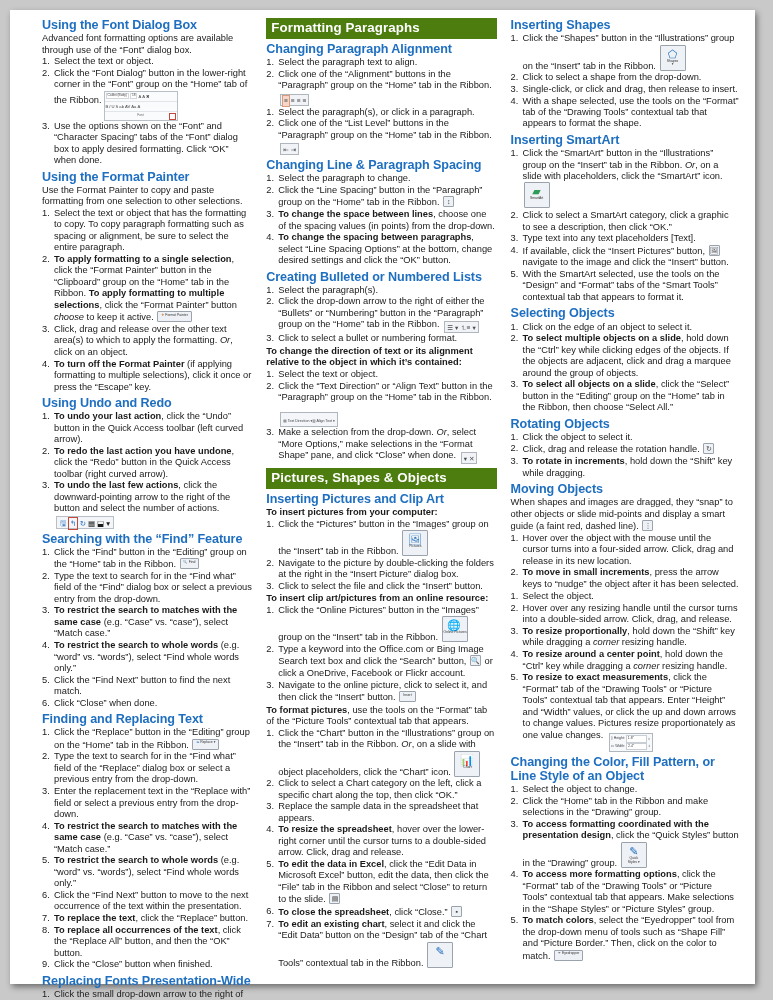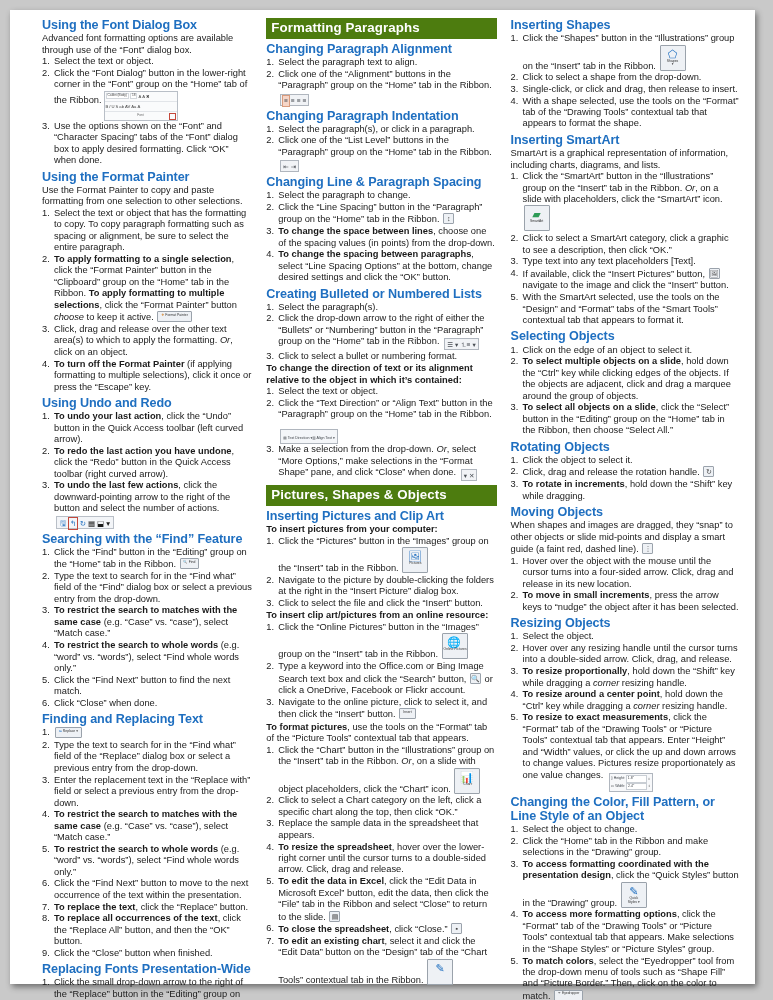--- a/index.html
+++ b/index.html
@@ -182,21 +182,21 @@
       <li><span>Click the “Find” button in the “Editing” group on the “Home” tab in the Ribbon.</span> <span class="chip chip-w"><span class="lbl"><span class="sw-blue">🔍</span> <span>Find</span></span></span></li>
       <li>Type the text to search for in the “Find what” field of the “Find” dialog box or select a previous entry from the drop-down.</li>
       <li><b>To restrict the search to matches with the same case</b> (e.g. “Case” vs. “case”), select “Match case.”</li>
       <li><b>To restrict the search to whole words</b> (e.g. “word” vs. “words”), select “Find whole words only.”</li>
       <li>Click the “Find Next” button to find the next match.</li>
       <li>Click “Close” when done.</li>
     </ol>
 
     <h2 class="sec">Finding and Replacing Text</h2>
     <ol class="steps">
-      <li> <span class="chip chip-w"><span class="lbl"><span class="sw-blue">⇋</span> <span>Replace</span> ▾</span></span></li>
+      <li><span>Click the “Replace” button in the “Editing” group on the “Home” tab in the Ribbon.</span> <span class="chip chip-w"><span class="lbl"><span class="sw-blue">⇋</span> <span>Replace</span> ▾</span></span></li>
       <li>Type the text to search for in the “Find what” field of the “Replace” dialog box or select a previous entry from the drop-down.</li>
       <li>Enter the replacement text in the “Replace with” field or select a previous entry from the drop-down.</li>
       <li><b>To restrict the search to matches with the same case</b> (e.g. “Case” vs. “case”), select “Match case.”</li>
       <li><b>To restrict the search to whole words</b> (e.g. “word” vs. “words”), select “Find whole words only.”</li>
       <li>Click the “Find Next” button to move to the next occurrence of the text within the presentation.</li>
       <li><b>To replace the text</b>, click the “Replace” button.</li>
       <li><b>To replace all occurrences of the text</b>, click the “Replace All” button, and then the “OK” button.</li>
       <li>Click the “Close” button when finished.</li>
     </ol>
 
@@ -211,21 +211,20 @@
   <div class="col col2">
 
     <div class="banner">Formatting Paragraphs</div>
 
     <h2 class="sec">Changing Paragraph Alignment</h2>
     <ol class="steps">
       <li>Select the paragraph text to align.</li>
       <li><span>Click one of the “Alignment” buttons in the “Paragraph” group on the “Home” tab in the Ribbon.</span> <span class="btnrow"><span class="ic act">≡</span><span class="ic">≡</span><span class="ic">≡</span><span class="ic">≡</span></span></li>
     </ol>
 
-    <h2 class="sec">Changing Paragraph Indentation</h2>
     <ol class="steps">
       <li>Select the paragraph(s), or click in a paragraph.</li>
       <li><span>Click one of the “List Level” buttons in the “Paragraph” group on the “Home” tab in the Ribbon.</span> <span class="btnrow"><span class="ic sw-blue">⇤</span><span class="ic sw-blue">⇥</span></span></li>
     </ol>
 
     <h2 class="sec">Changing Line &amp; Paragraph Spacing</h2>
     <ol class="steps">
       <li>Select the paragraph to change.</li>
       <li><span>Click the “Line Spacing” button in the “Paragraph” group on the “Home” tab in the Ribbon.</span> <span class="chip chip-sm"><span class="gly">↕</span></span></li>
       <li><b>To change the space between lines</b>, choose one of the spacing values (in points) from the drop-down.</li>
@@ -280,21 +279,20 @@
 
     <h2 class="sec first">Inserting Shapes</h2>
     <ol class="steps">
       <li><span>Click the “Shapes” button in the “Illustrations” group on the “Insert” tab in the Ribbon.</span> <span class="chip chip-tall"><span class="gly sw-blue">⬠</span><span class="lbl">Shapes</span><span class="lbl">▾</span></span></li>
       <li>Click to select a shape from the drop-down.</li>
       <li>Single-click, or click and drag, then release to insert.</li>
       <li>With a shape selected, use the tools on the “Format” tab of the “Drawing Tools” contextual tab that appears to format the shape.</li>
     </ol>
 
     <h2 class="sec">Inserting SmartArt</h2>
-    <p class="intro">SmartArt is a graphical representation of information, including charts, diagrams, and lists.</p>
     <ol class="steps">
       <li>Click the “SmartArt” button in the “Illustrations” group on the “Insert” tab in the Ribbon. <i>Or</i>, on a slide with placeholders, click the “SmartArt” icon. <span class="chip chip-tall"><span class="gly sw-green">▰</span><span class="lbl">SmartArt</span></span></li>
       <li>Click to select a SmartArt category, click a graphic to see a description, then click “OK.”</li>
       <li>Type text into any text placeholders [Text].</li>
       <li>If available, click the “Insert Pictures” button, <span class="chip chip-sm"><span class="gly sw-blue">🖼</span></span> navigate to the image and click the “Insert” button.</li>
       <li>With the SmartArt selected, use the tools on the “Design” and “Format” tabs of the “Smart Tools” contextual tab that appears to format it.</li>
     </ol>
 
     <h2 class="sec">Selecting Objects</h2>
     <ol class="steps">
@@ -310,21 +308,20 @@
       <li><b>To rotate in increments</b>, hold down the “Shift” key while dragging.</li>
     </ol>
 
     <h2 class="sec">Moving Objects</h2>
     <p class="intro"><span>When shapes and images are dragged, they “snap” to other objects or slide mid-points and display a smart guide (a faint red, dashed line).</span> <span class="chip chip-sm"><span class="gly">⋮</span></span></p>
     <ol class="steps">
       <li>Hover over the object with the mouse until the cursor turns into a four-sided arrow. Click, drag and release in its new location.</li>
       <li><b>To move in small increments</b>, press the arrow keys to “nudge” the object after it has been selected.</li>
     </ol>
 
-    <h2 class="sec">Resizing Objects</h2>
     <ol class="steps">
       <li>Select the object.</li>
       <li>Hover over any resizing handle until the cursor turns into a double-sided arrow. Click, drag, and release.</li>
       <li><b>To resize proportionally</b>, hold down the “Shift” key while dragging a <i>corner</i> resizing handle.</li>
       <li><b>To resize around a center point</b>, hold down the “Ctrl” key while dragging a <i>corner</i> resizing handle.</li>
       <li><b>To resize to exact measurements</b>, click the “Format” tab of the “Drawing Tools” or “Picture Tools” contextual tab that appears. Enter “Height” and “Width” values, or click the up and down arrows to change values. Pictures resize proportionately as one value changes. <span class="hwbox"><span class="row">
                 <span>▯</span>
                 <span>Height:</span>
                 <span class="val">1.8"</span>
                 <span class="spn">⇕</span>

